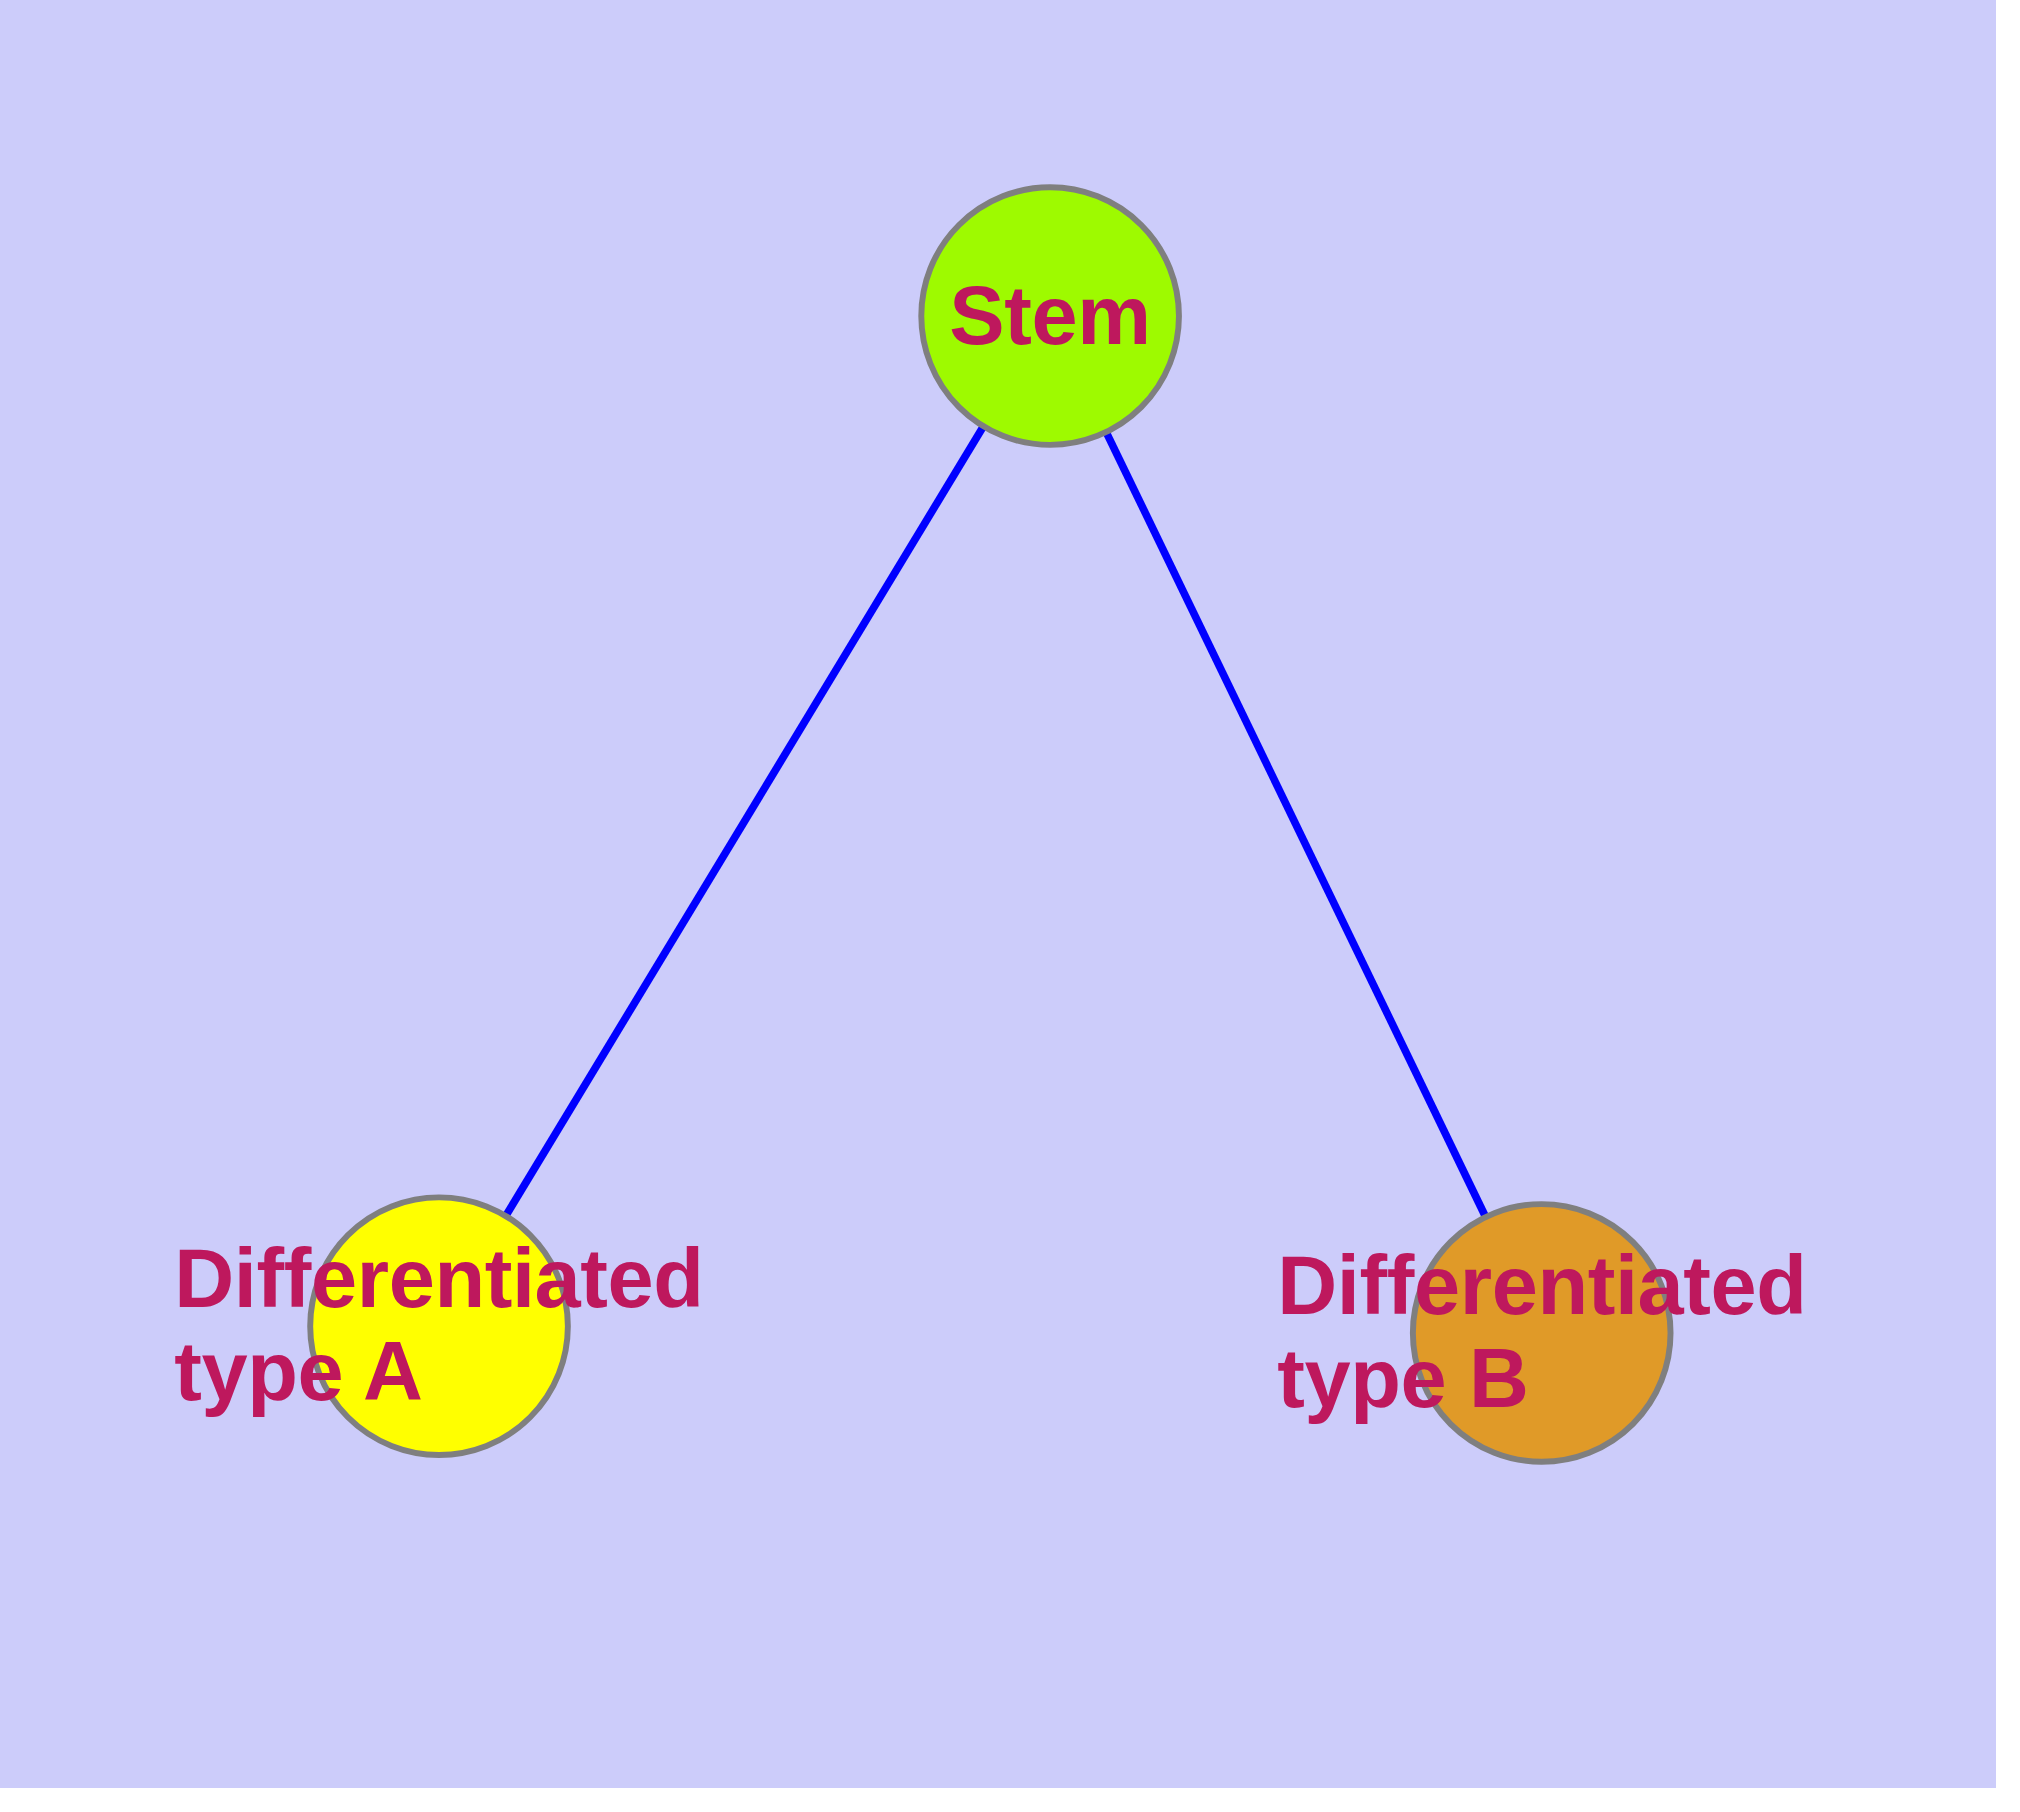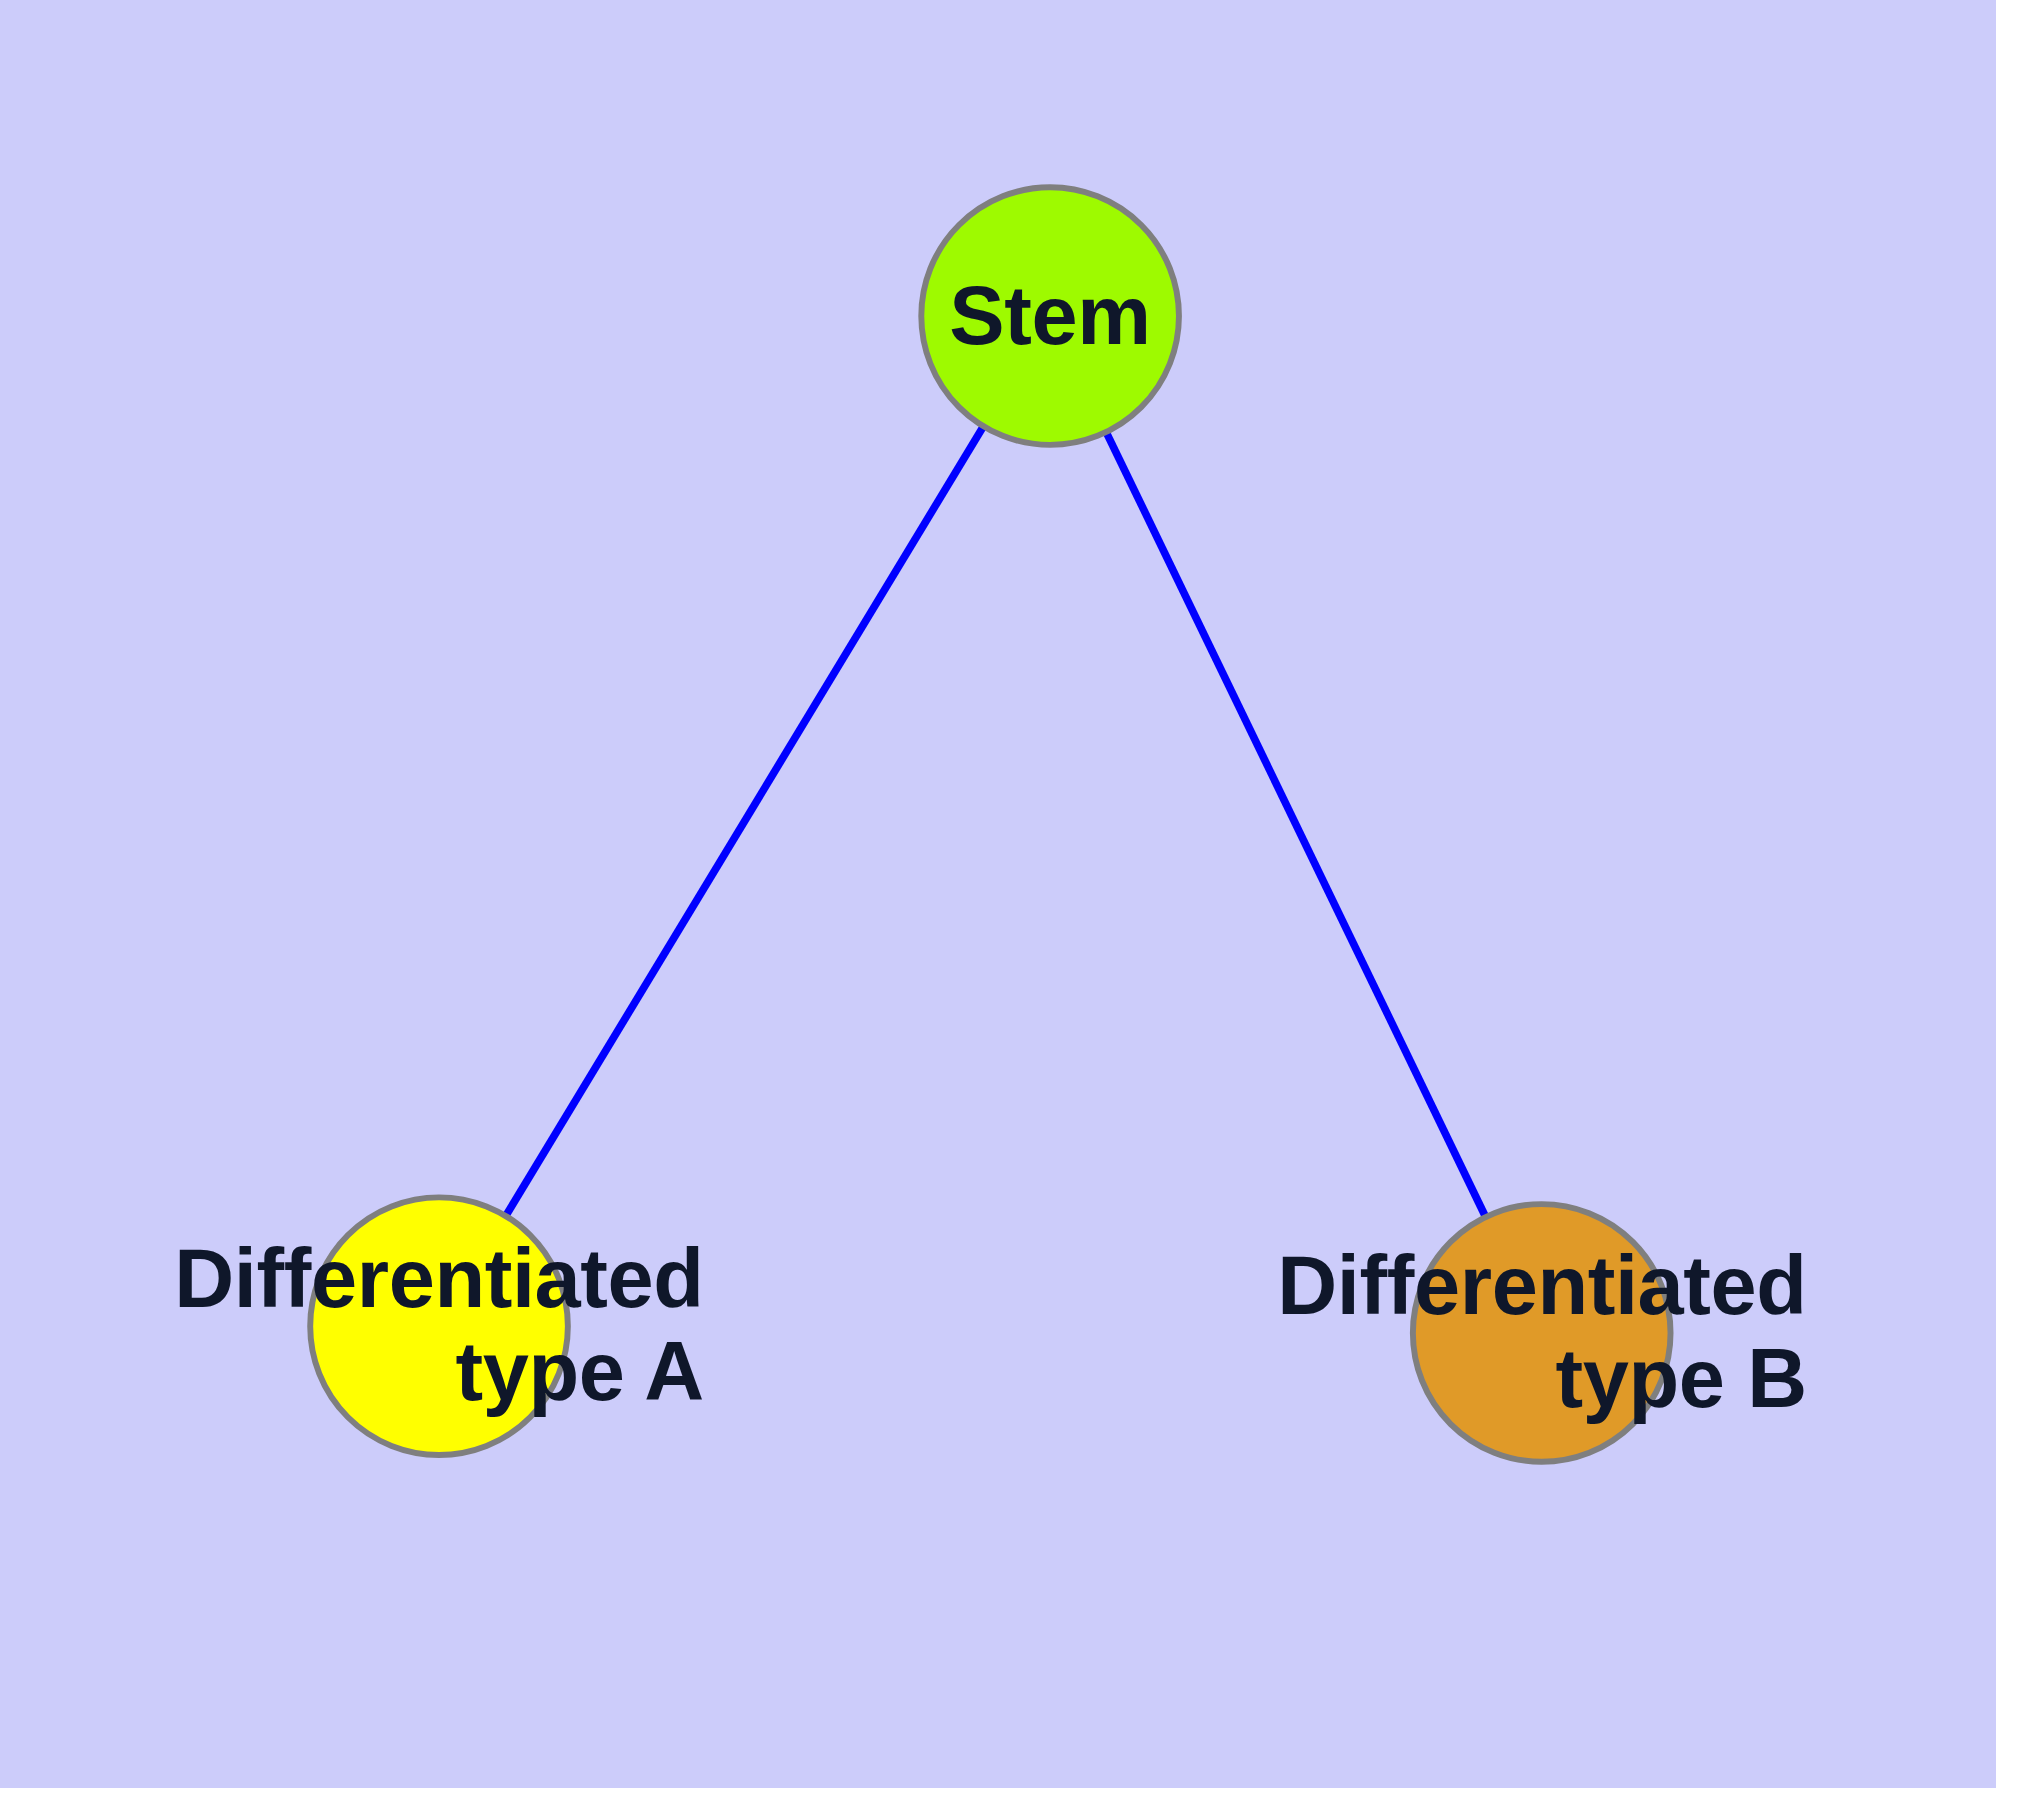--- a/index.html
+++ b/index.html
@@ -36,24 +36,24 @@
     stroke: #7f7f7f;
     stroke-width: 7;
   }
   .edge-line {
     stroke: #0000ff;
     stroke-width: 9;
     stroke-linecap: butt;
   }
   .node-label {
     position: absolute;
-    color: #0f172a;
+    color: #be185d;
     font-weight: bold;
     font-family: "Liberation Sans", "DejaVu Sans", sans-serif;
-    text-align: right;
+    text-align: left;
     white-space: pre;
     line-height: 1.12;
     letter-spacing: -0.4px;
     transform: translate(-50%, -50%);
     pointer-events: none;
   }
   .node-label.big {
     font-size: 83px;
   }
 </style>

